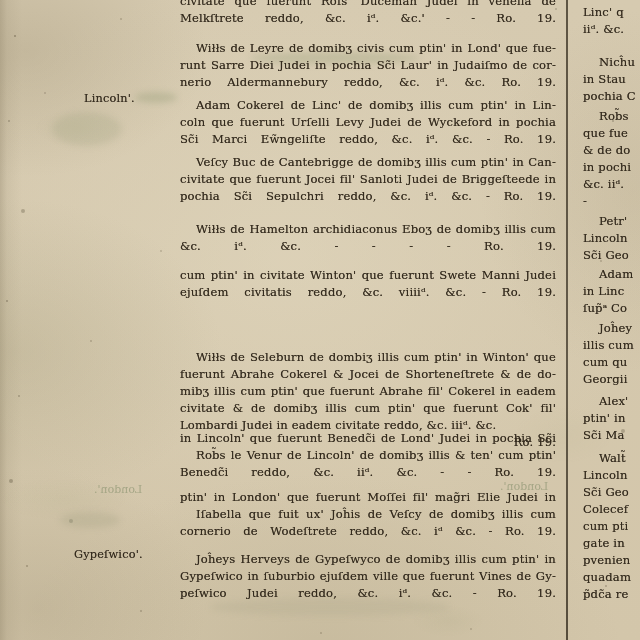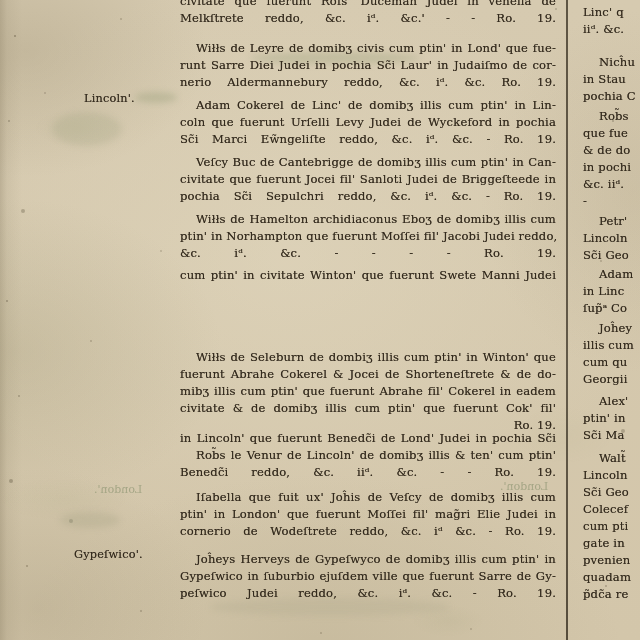--- a/index.html
+++ b/index.html
@@ -91,48 +91,49 @@
       <div class="para" style="top: 97px;">
         <div class="ln ind">Adam Cokerel de Linc' de domibʒ illis cum ptin' in Lin-</div>
         <div class="ln">coln que fuerunt Urſelli Levy Judei de Wyckeford in pochia</div>
         <div class="ln">Sc̃i Marci Ew̃ngeliſte reddo, &amp;c. iᵈ. &amp;c. - Ro. 19.</div>
       </div>
       <div class="para" style="top: 154px;">
         <div class="ln ind">Veſcy Buc de Cantebrigge de domibʒ illis cum ptin' in Can-</div>
         <div class="ln">civitate que fuerunt Jocei fil' Sanloti Judei de Briggeſteede in</div>
         <div class="ln">pochia Sc̃i Sepulchri reddo, &amp;c. iᵈ. &amp;c. - Ro. 19.</div>
       </div>
-      <div class="para" style="top: 211px;">
+      <div class="para" style="top: 221px;">
         <div class="ln ind">Wiłłs de Hamelton archidiaconus Eboʒ de domibʒ illis cum</div>
-        <div class="ln">ptin' in Norhampton que fuerunt Moſſei fil' Jacobi Judei reddo,</div>
         <div class="ln">&amp;c. iᵈ. &amp;c. - - - - Ro. 19.</div>
       </div>
       <div class="para" style="top: 267px;">
         <div class="ln">cum ptin' in civitate Winton' que fuerunt Swete Manni Judei</div>
+        <div class="ln">ejuſdem civitatis reddo, &amp;c. viiiiᵈ. &amp;c. - Ro. 19.</div>
       </div>
       <div class="para" style="top: 322px; margin-top: 27px;">
         <div class="ln ind">Wiłłs de Seleburn de dombiʒ illis cum ptin' in Winton' que</div>
         <div class="ln">fuerunt Abrahe Cokerel &amp; Jocei de Shorteneſtrete &amp; de do-</div>
         <div class="ln">mibʒ illis cum ptin' que fuerunt Abrahe fil' Cokerel in eadem</div>
         <div class="ln">civitate &amp; de domibʒ illis cum ptin' que fuerunt Cok' fil'</div>
+        <div class="ln l">Lombardi Judei in eadem civitate reddo, &amp;c. iiiᵈ. &amp;c.</div>
         <div class="ln r">Ro. 19.</div>
       </div>
       <div class="para" style="top: 430px;">
         <div class="ln">in Lincoln' que fuerunt Benedc̃i de Lond' Judei in pochia Sc̃i</div>
         <div class="ln ind">Rob̃s le Venur de Lincoln' de domibʒ illis &amp; ten' cum ptin'</div>
         <div class="ln">Benedc̃i reddo, &amp;c. iiᵈ. &amp;c. - - Ro. 19.</div>
       </div>
       <div class="para" style="top: 489px;">
+        <div class="ln">ptin' in London' que fuerunt Moſſei fil' mag̃ri Elie Judei in</div>
         <div class="ln ind">Iſabella que fuit ux' Joĥis de Veſcy de domibʒ illis cum</div>
-        <div class="ln">ptin' in London' que fuerunt Moſſei fil' mag̃ri Elie Judei in</div>
         <div class="ln">cornerio de Wodeſtrete reddo, &amp;c. iᵈ &amp;c. - Ro. 19.</div>
       </div>
       <div class="para" style="top: 551px;">
         <div class="ln ind">Joĥeys Herveys de Gypeſwyco de domibʒ illis cum ptin' in</div>
-        <div class="ln">Gypeſwico in ſuburbio ejuſdem ville que fuerunt Sarre de Gy-</div>
+        <div class="ln">Gypeſwico in ſuburbio ejuſdem ville que fuerunt Vines de Gy-</div>
         <div class="ln">peſwico Judei reddo, &amp;c. iᵈ. &amp;c. - Ro. 19.</div>
       </div>
     </div>
   <div id="rightCol" class="rightcol" style="left: 583px; top: 0px; width: 120px; height: 640px;">
       <div class="frag" style="top: 4px;">
         <div class="ln l">Linc' q</div>
         <div class="ln l">iiᵈ. &amp;c.</div>
       </div>
       <div class="frag" style="top: 54px;">
         <div class="ln l ind">Nicĥu</div>

